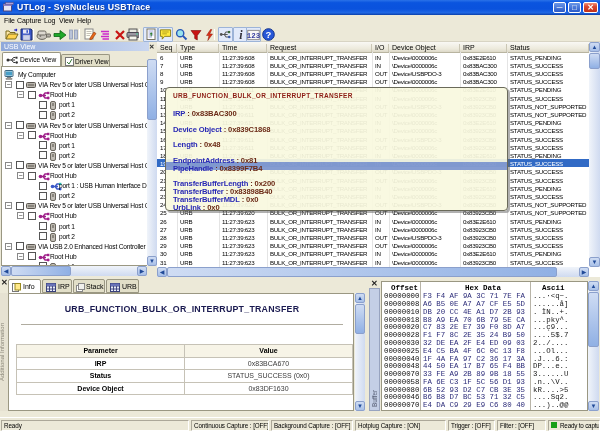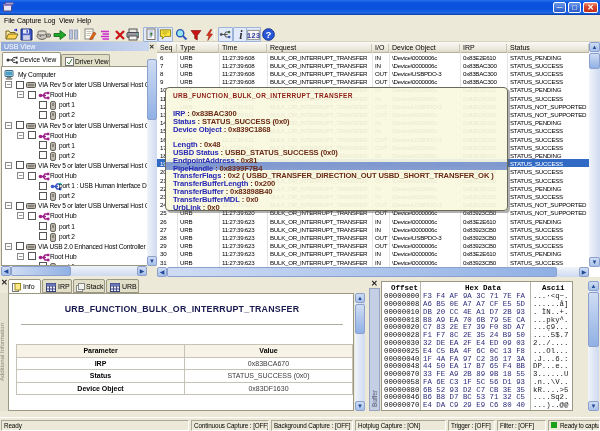--- a/index.html
+++ b/index.html
@@ -66,38 +66,39 @@
 #bltbl{position:absolute;left:7px;top:50px;width:337px;border-collapse:collapse;font-size:7px;table-layout:fixed}
 #bltbl td{border:1px solid #c6c2b6;height:12.5px;text-align:center;padding:0}
 #bltbl .hd{background:#f7f4e7;font-weight:bold}
 #bltbl .pc{font-weight:bold;width:168px}
 #bltbl .vc{color:#3a3a3a}
 
 #hx{left:368px;top:278px;width:232px;height:135px}
 #hxx{position:absolute;left:3px;top:1px;font-size:8px;font-weight:bold;color:#222}
 #hxstrip{position:absolute;left:1px;top:10px;width:11px;height:123px;background:#c4cfe6;border:1px solid #98a4c0}
 #hxstrip span{position:absolute;left:1px;top:118px;transform:rotate(-90deg);transform-origin:0 0;font-size:6.5px;color:#5a6278;white-space:nowrap}
-#hxbox{position:absolute;left:13px;top:3px;width:192px;height:130px;background:#fff;border:1px solid #9a9782;font-family:"Liberation Mono",monospace;overflow:hidden}
+#hxbox{position:absolute;left:13px;top:3px;width:207px;height:130px;background:#fff;border:1px solid #9a9782;font-family:"Liberation Mono",monospace;overflow:hidden}
 #hxhead{position:absolute;left:0;top:2px;width:100%;font-size:7.5px;font-weight:bold;color:#000}
 .hxr{position:absolute;left:0;font-size:7.4px;white-space:nowrap}
 .hoff{position:absolute;left:2px;color:#101010}
 .hbyt{position:absolute;left:41px;color:#2a2a78}
 .hasc{position:absolute;left:151px;color:#202020}
 .hsepv{position:absolute;top:0;width:1px;height:130px;background:#b8b4a8}
 
 #sbar{left:0;top:417px;width:600px;height:14px;background:#ece9d8;border-top:1px solid #fff;font-size:7px;color:#000}
 .spanel{position:absolute;top:1.5px;height:11px;border:1px solid;border-color:#aca899 #fff #fff #aca899;line-height:10px;padding-left:2px;white-space:nowrap;overflow:hidden;font-size:6.3px;letter-spacing:-0.1px}
 </style></head><body>
 
 <div class="abs" id="title">
 <svg style="position:absolute;left:3px;top:2px" width="11" height="11" viewBox="0 0 11 11">
       <rect x="0.5" y="2" width="8" height="7" fill="#e8e4f4" stroke="#504a80"></rect>
       <rect x="0.5" y="2" width="8" height="2" fill="#9080c8"></rect>
       <rect x="2.5" y="0.5" width="8" height="2" fill="#b0a0d8" stroke="#504a80" stroke-width="0.5"></rect>
     </svg>
+<span class="txt">UTLog - SysNucleus USBTrace</span>
 <span class="wbtn wb1">─</span>
     <span class="wbtn wb2">□</span>
     <span class="wbtn wb3">✕</span>
 </div>
 <div class="abs" id="menu">
     <span style="left:4px">File</span>
     <span style="left:17px">Capture</span>
     <span style="left:44px">Log</span>
     <span style="left:59px">View</span>
     <span style="left:77px">Help</span>
@@ -752,27 +753,24 @@
 <span class="sbtn abs" style="left:589px;top:257px;width:11px;height:10px">▼</span>
 <div class="stv abs" style="left:589px;top:53px;width:11px;height:16px"></div>
 <div class="sb sbh abs" style="left:157px;top:267px;width:432px;height:10px"></div>
 <span class="sbtn abs" style="left:157px;top:267px;width:10px;height:10px">◀</span>
 <span class="sbtn abs" style="left:579px;top:267px;width:10px;height:10px">▶</span>
 <div class="sth abs" style="left:167px;top:267px;width:390px;height:10px"></div>
 <div class="abs" id="tip">
 <div id="tipsel"></div>
 <div class="ttitle">URB_FUNCTION_BULK_OR_INTERRUPT_TRANSFER</div>
 <div class="ttl" style="top:21.0px"><b class="lb">IRP</b><span class="vl"> : 0x83BAC300</span></div>
-<div class="ttl" style="top:28.8px"><b class="lb">Status</b><span class="vl"> : STATUS_SUCCESS (0x0)</span></div>
 <div class="ttl" style="top:36.6px"><b class="lb">Device Object</b><span class="vl"> : 0x839C1868</span></div>
 <div class="ttl" style="top:52.2px"><b class="lb">Length</b><span class="vl"> : 0x48</span></div>
-<div class="ttl" style="top:60.0px"><b class="lb">USBD Status</b><span class="vl"> : USBD_STATUS_SUCCESS (0x0)</span></div>
 <div class="ttl" style="top:67.8px"><b class="lb">EndpointAddress</b><span class="vl"> : 0x81</span></div>
 <div class="ttl" style="top:75.6px"><b class="lb">PipeHandle</b><span class="vl"> : 0x8399F7B4</span></div>
-<div class="ttl" style="top:83.4px"><b class="lb">TransferFlags</b><span class="vl"> : 0x2 ( USBD_TRANSFER_DIRECTION_OUT USBD_SHORT_TRANSFER_OK )</span></div>
 <div class="ttl" style="top:91.2px"><b class="lb">TransferBufferLength</b><span class="vl"> : 0x200</span></div>
 <div class="ttl" style="top:99.0px"><b class="lb">TransferBuffer</b><span class="vl"> : 0x83898B40</span></div>
 <div class="ttl" style="top:106.8px"><b class="lb">TransferBufferMDL</b><span class="vl"> : 0x0</span></div>
 <div class="ttl" style="top:114.6px"><b class="lb">UrbLink</b><span class="vl"> : 0x0</span></div>
 </div>
 <div class="abs" id="bl">
 <div id="blx">✕</div>
 <div class="btab" style="left:8px;width:33px;background:#fff;z-index:2;height:15px"><span style="position:absolute;left:3px;top:2.5px"><svg width="9" height="9" viewBox="0 0 9 9">
           <rect x="0.5" y="0.5" width="6" height="8" fill="#fff" stroke="#777"></rect>
           <rect x="3" y="0.5" width="5.5" height="6.5" fill="#ffe98a" stroke="#9a8a20"></rect>

